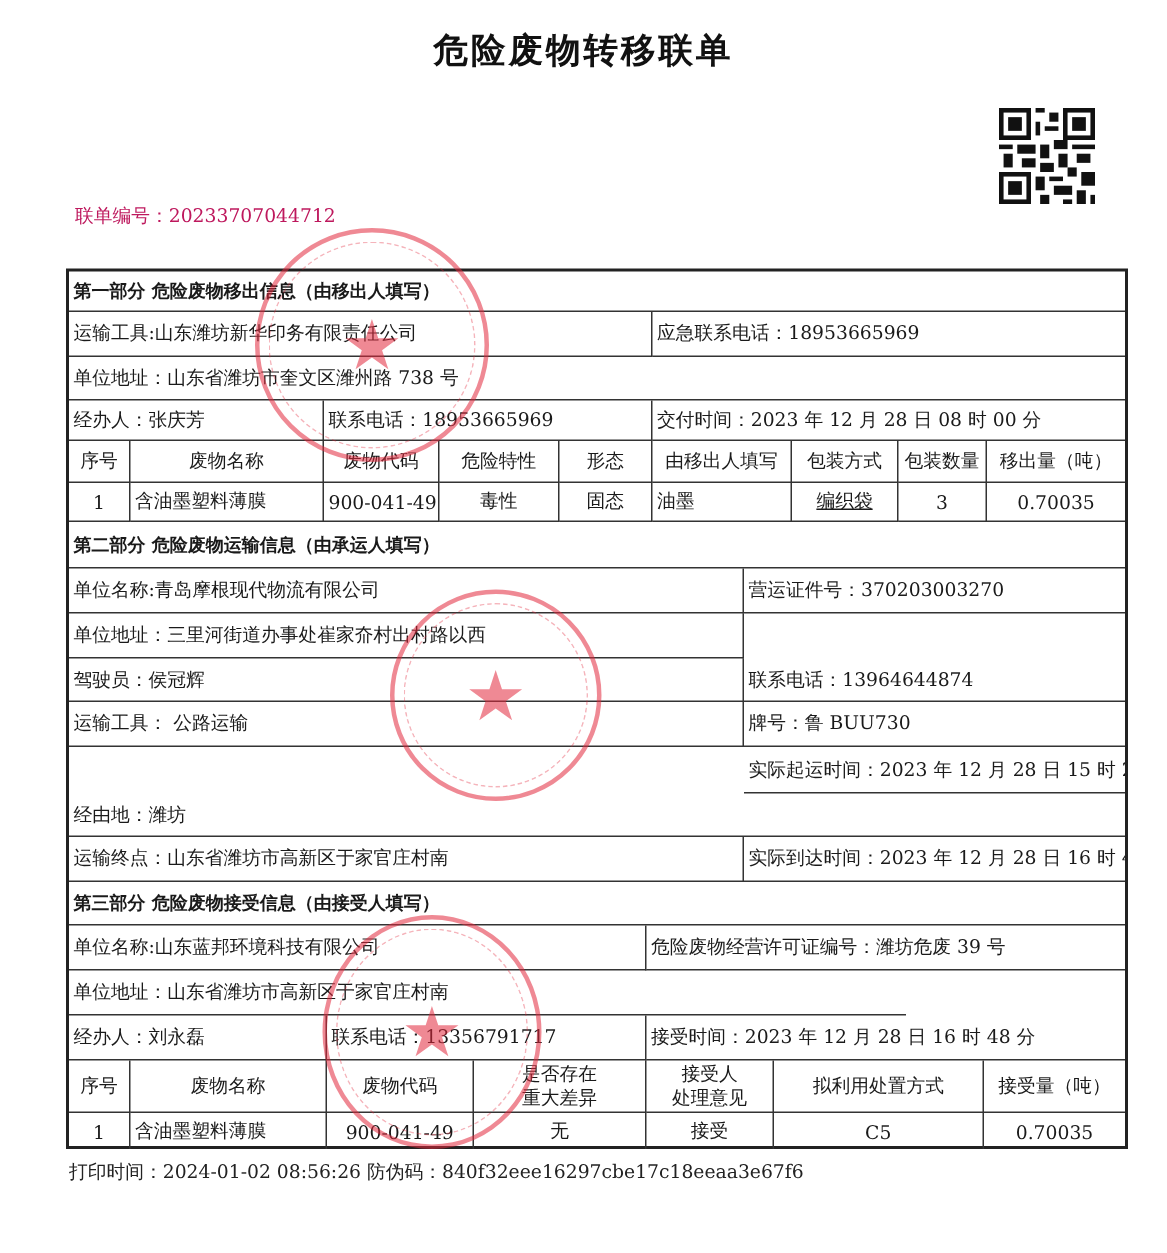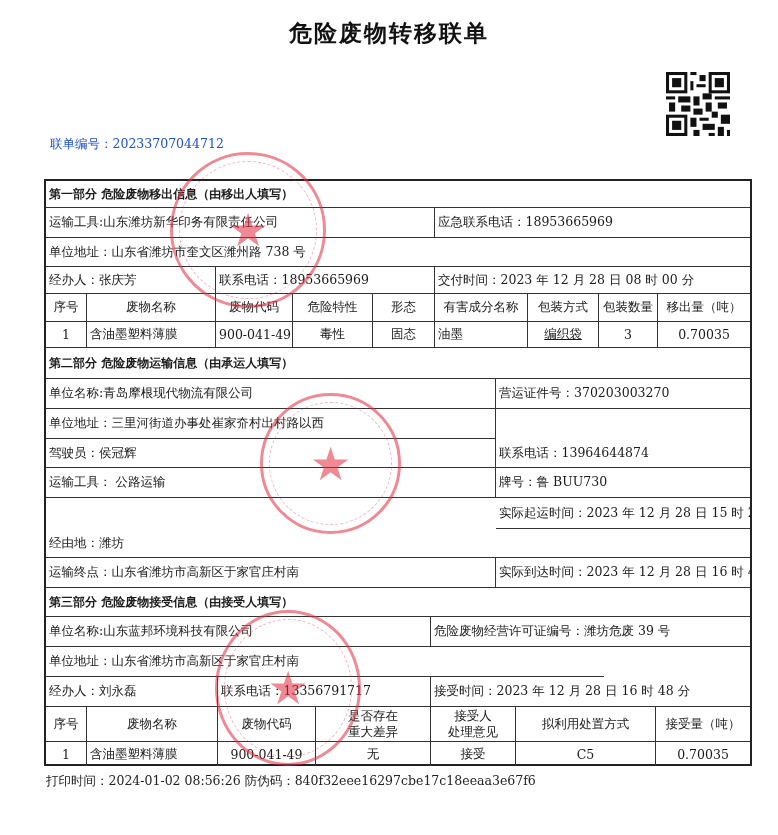--- a/index.html
+++ b/index.html
@@ -2,21 +2,21 @@
 <html><head>
 <meta charset="utf-8">
 <style>
   html, body { margin:0; padding:0; }
   body { width:778px; height:835px; background:#ffffff; position:relative; overflow:hidden;
          font-family:"DejaVu Serif","Liberation Serif",serif; color:#1a1a1a; }
   .title { position:absolute; top:18px; left:0; width:778px; text-align:center;
            font-family:"DejaVu Sans","Liberation Sans",sans-serif; font-weight:bold;
            font-size:23px; letter-spacing:2px; color:#111; }
   .qr { position:absolute; left:666px; top:72px; width:64px; height:64px; }
-  .serial { position:absolute; left:50px; top:136px; font-size:12.5px; color:#1d4ed8; }
+  .serial { position:absolute; left:50px; top:136px; font-size:12.5px; color:#be185d; }
   .form { position:absolute; left:44px; top:179px; width:708px; height:587px;
           border:2px solid #222; box-sizing:border-box; }
   .cell { position:absolute; border-right:1px solid #333; border-bottom:1px solid #333;
           box-sizing:border-box; font-size:12.5px; display:flex; align-items:center;
           padding-left:3px; white-space:nowrap; overflow:hidden; }
   .cell.c { justify-content:center; padding-left:0; text-align:center; }
   .cell.nb-r { border-right:none; }
   .sec { font-family:"DejaVu Sans","Liberation Sans",sans-serif; font-weight:bold; font-size:12px; }
   .two { line-height:16px; white-space:normal; }
   .footer { position:absolute; left:46px; top:773px; font-size:12.5px; color:#222; }
@@ -82,21 +82,21 @@
   <div class="cell nb-r" style="left:0;top:57px;width:704px;height:29px;">单位地址：山东省潍坊市奎文区潍州路 738 号</div>
   <div class="cell" style="left:0;top:86px;width:170px;height:27px;">经办人：张庆芳</div>
   <div class="cell" style="left:170px;top:86px;width:219px;height:27px;">联系电话：18953665969</div>
   <div class="cell nb-r" style="left:389px;top:86px;width:315px;height:27px;">交付时间：2023 年 12 月 28 日 08 时 00 分</div>
 
   <div class="cell c" style="left:0;top:113px;width:41px;height:28px;">序号</div>
   <div class="cell c" style="left:41px;top:113px;width:129px;height:28px;">废物名称</div>
   <div class="cell c" style="left:170px;top:113px;width:77px;height:28px;">废物代码</div>
   <div class="cell c" style="left:247px;top:113px;width:80px;height:28px;">危险特性</div>
   <div class="cell c" style="left:327px;top:113px;width:62px;height:28px;">形态</div>
-  <div class="cell c" style="left:389px;top:113px;width:93px;height:28px;">有害成分名称</div>
+  <div class="cell c" style="left:389px;top:113px;width:93px;height:28px;">由移出人填写</div>
   <div class="cell c" style="left:482px;top:113px;width:71px;height:28px;">包装方式</div>
   <div class="cell c" style="left:553px;top:113px;width:59px;height:28px;">包装数量</div>
   <div class="cell c nb-r" style="left:612px;top:113px;width:92px;height:28px;">移出量（吨）</div>
 
   <div class="cell c" style="left:0;top:141px;width:41px;height:26px;">1</div>
   <div class="cell" style="left:41px;top:141px;width:129px;height:26px;">含油墨塑料薄膜</div>
   <div class="cell" style="left:170px;top:141px;width:77px;height:26px;">900-041-49</div>
   <div class="cell c" style="left:247px;top:141px;width:80px;height:26px;">毒性</div>
   <div class="cell c" style="left:327px;top:141px;width:62px;height:26px;">固态</div>
   <div class="cell" style="left:389px;top:141px;width:93px;height:26px;">油墨</div>

